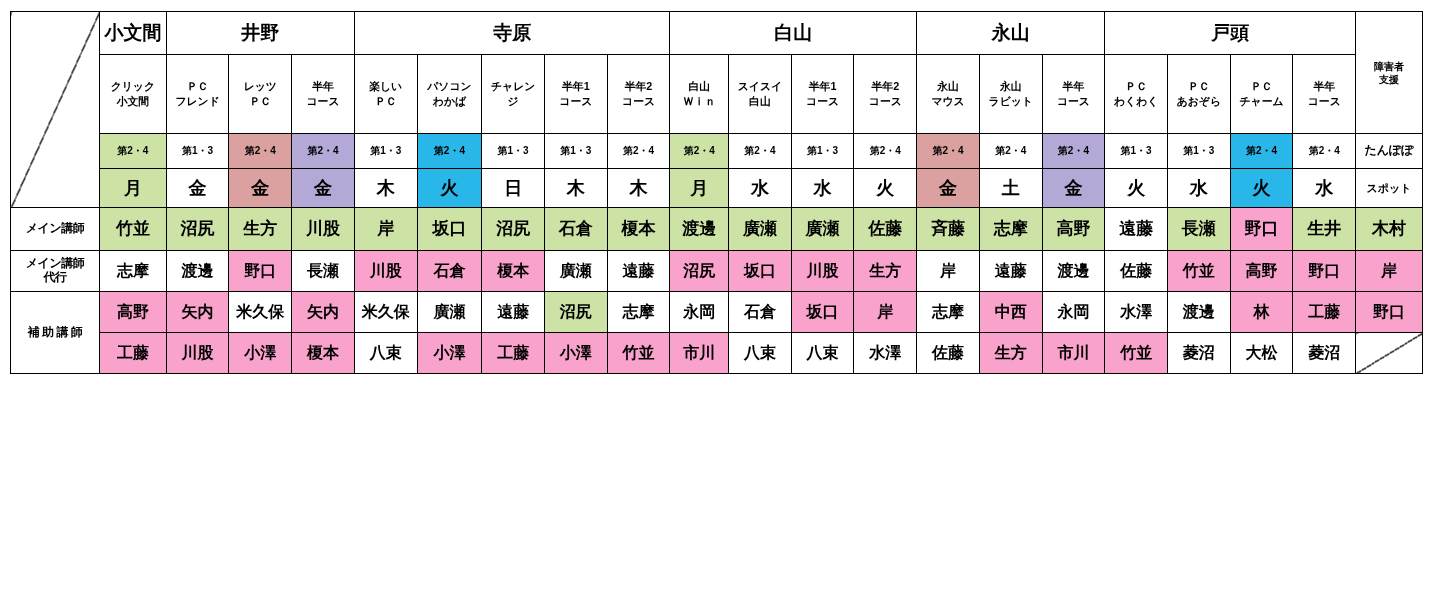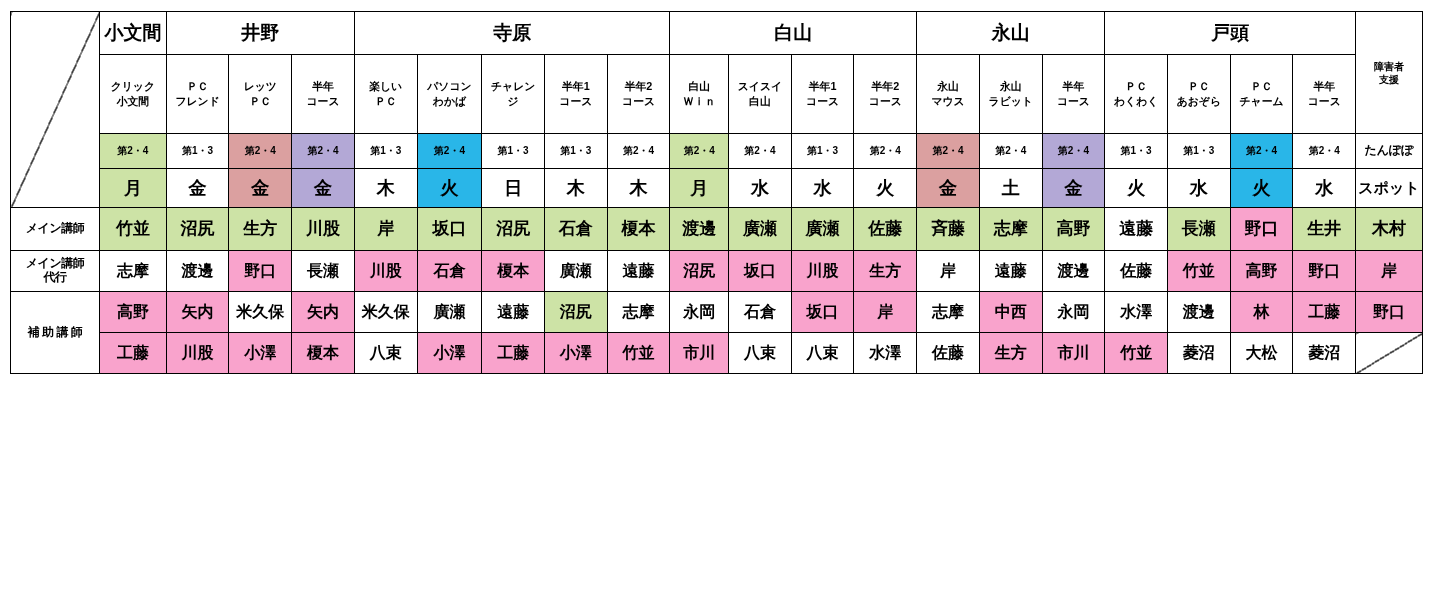--- a/index.html
+++ b/index.html
@@ -46,21 +46,21 @@
       linear-gradient(to bottom right, transparent calc(50% - 0.6px), #000 calc(50% - 0.6px), #000 calc(50% + 0.6px), transparent calc(50% + 0.6px));
   }
   .green{background:#cde3a6;}
   .pink{background:#f9a3cc;}
   .cyan{background:#29b6e8;}
   .purple{background:#b3a8d6;}
   .rose{background:#dba0a0;}
   .white{background:#ffffff;border-radius:13px;}
   .shogai{font-size:10px;line-height:1.3;}
   .tanpopo{font-size:12px;height:26px;}
-  .spot{font-size:15px;}
+  .spot{font-size:11px;}
 </style>
 </head>
 <body>
 
 <div id="page">
     <table>
       <colgroup>
         <col style="width: 88px;">
         <col style="width: 66px;">
         <col style="width: 62px;">

